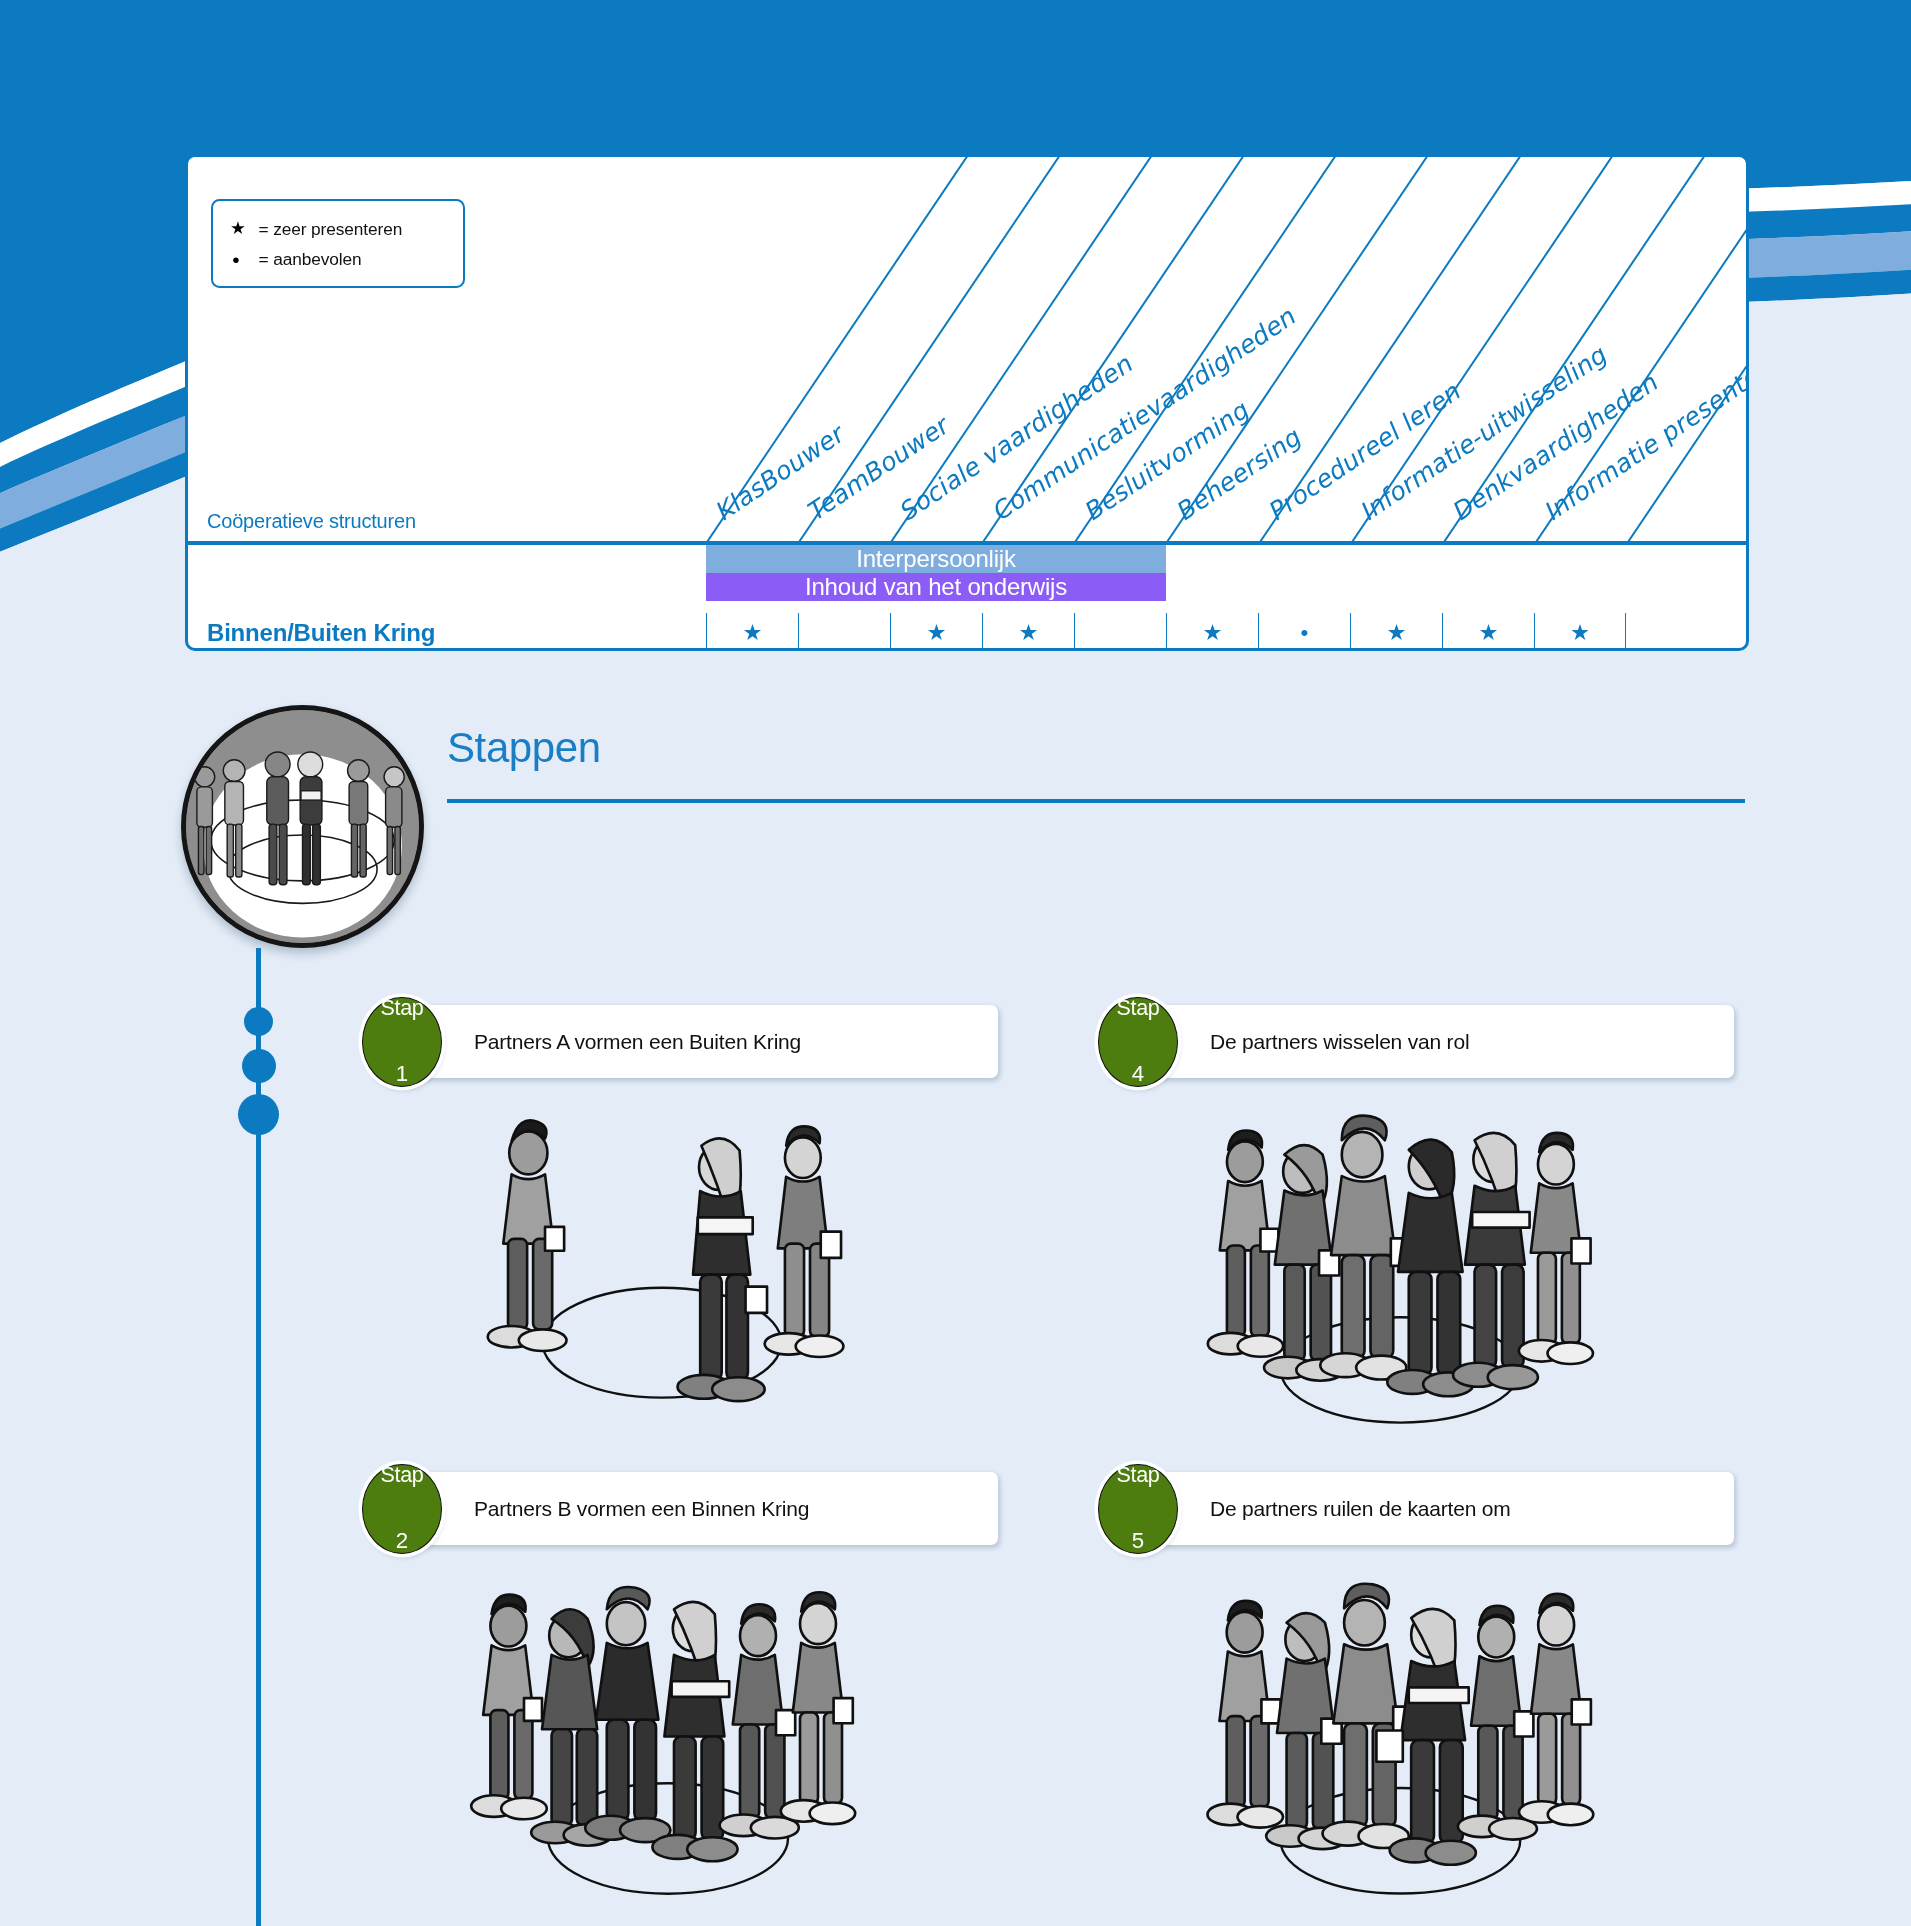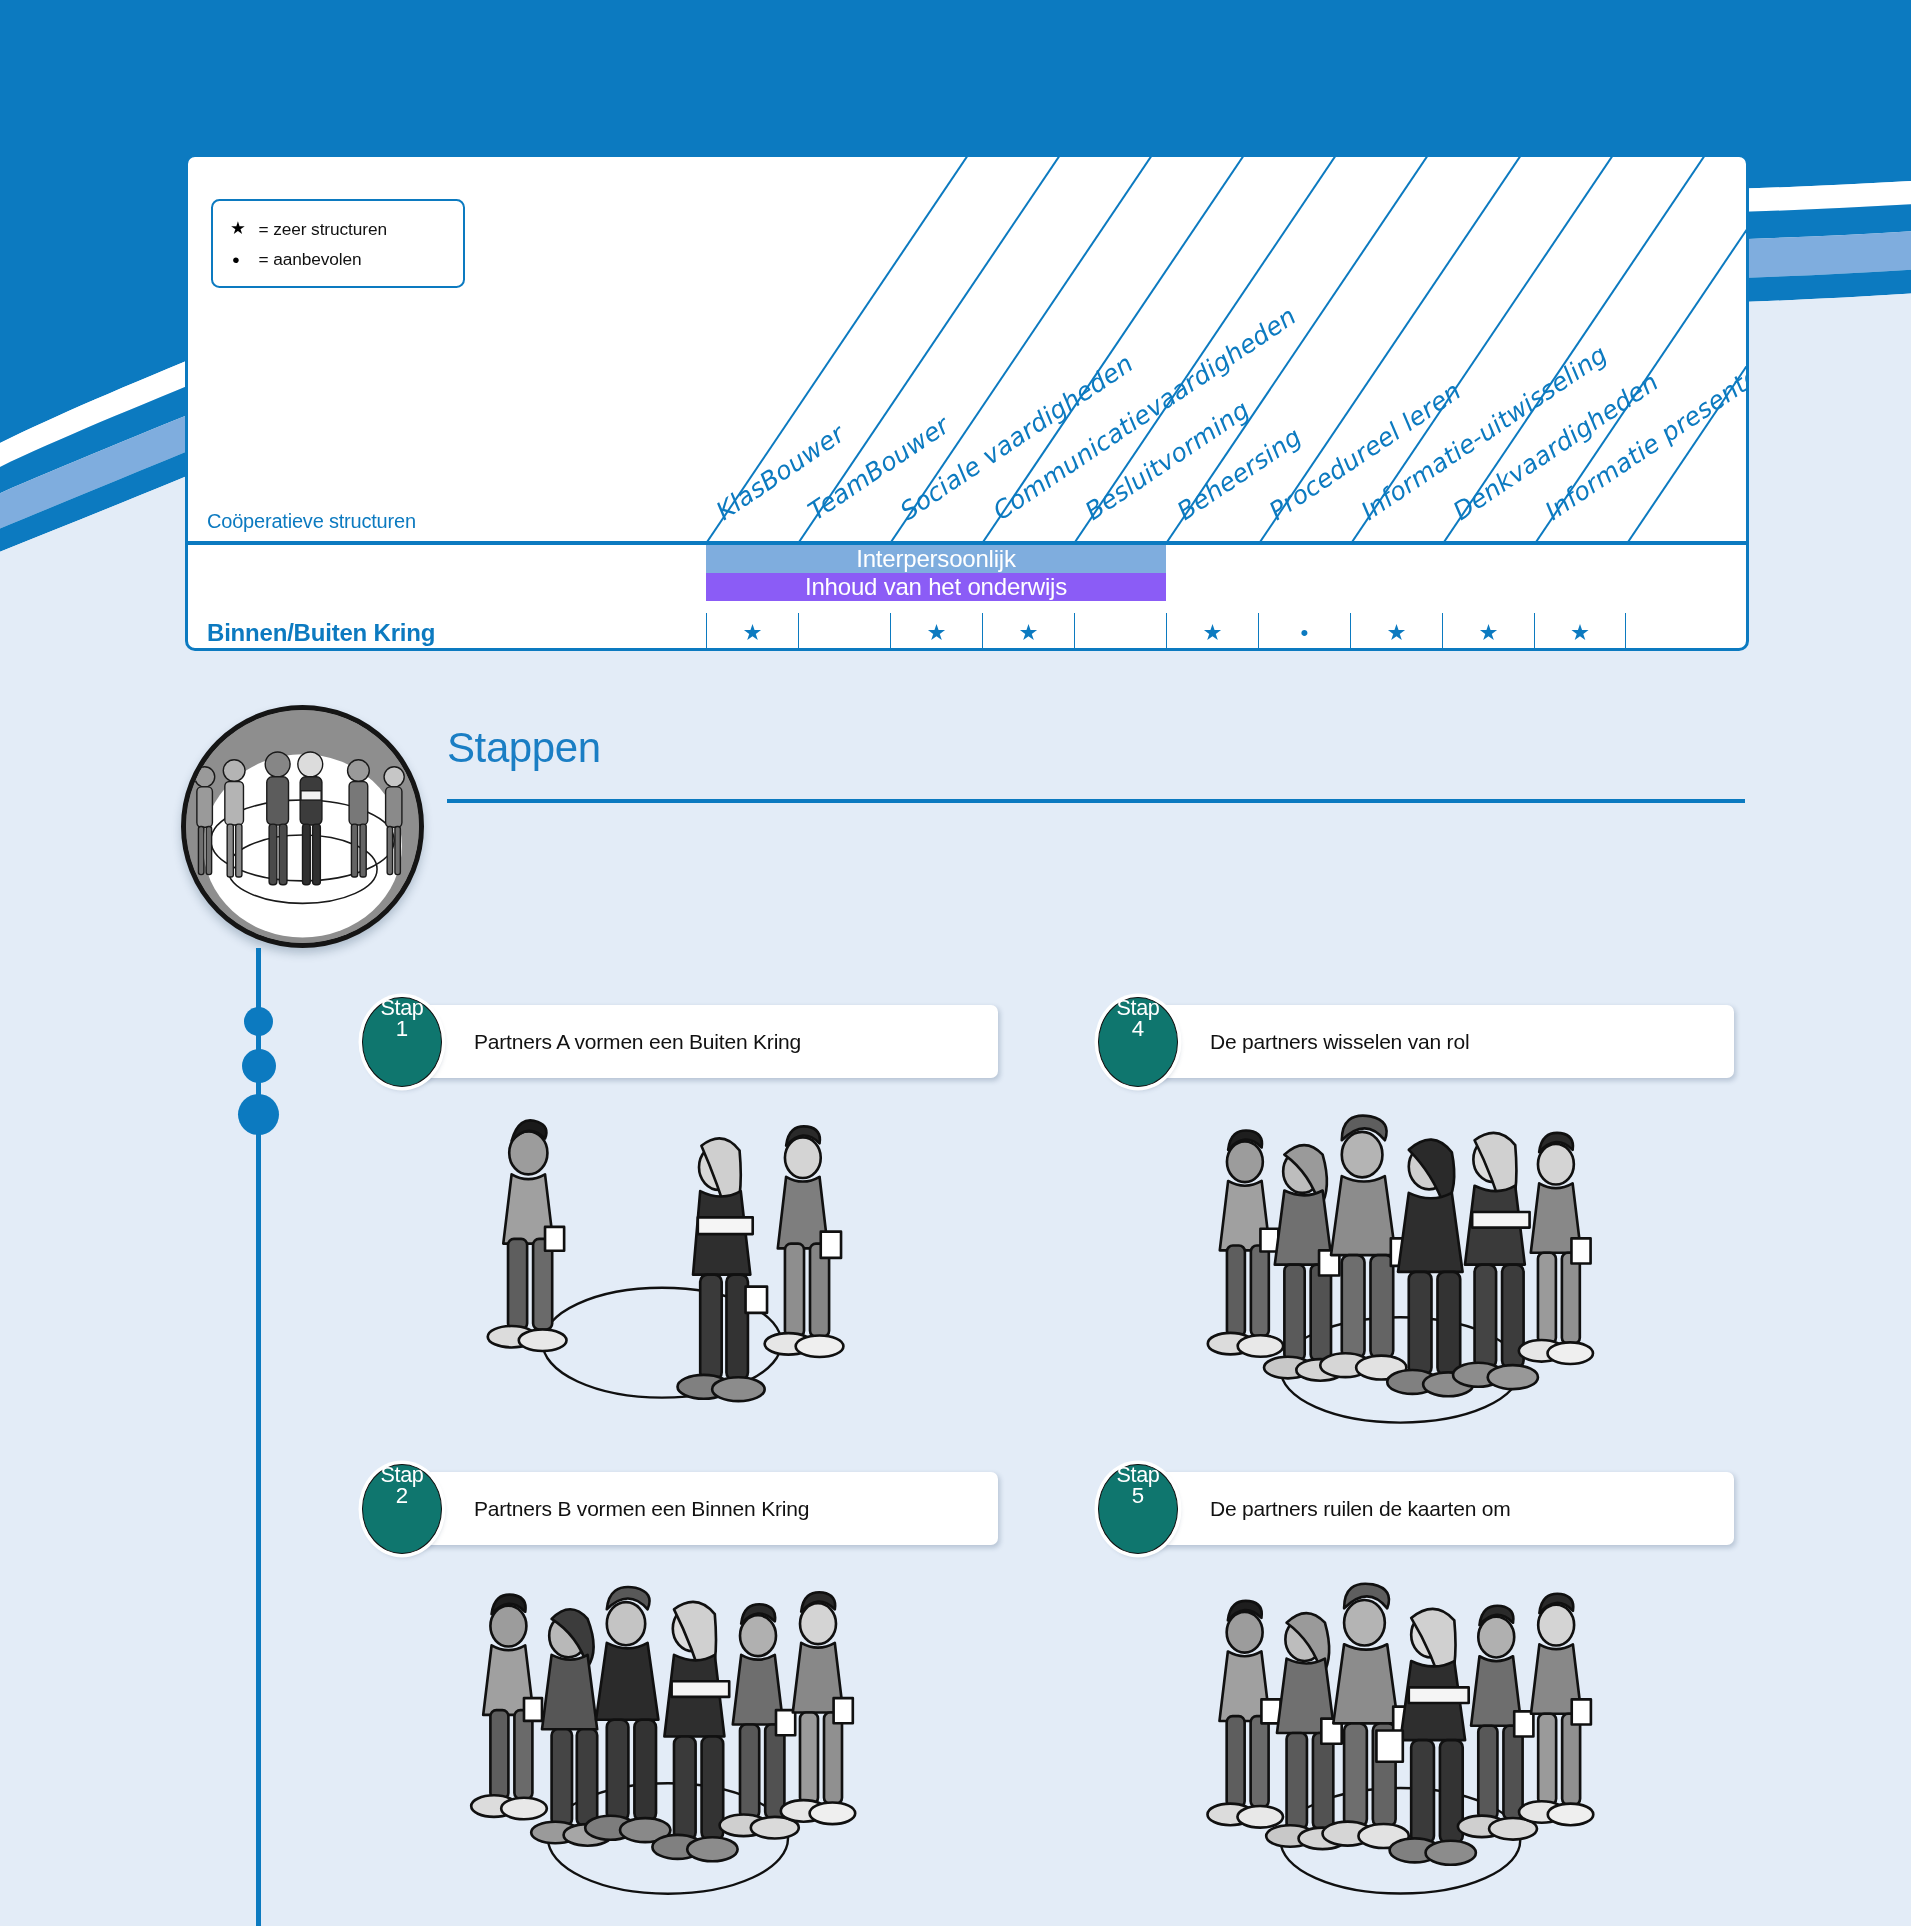--- a/index.html
+++ b/index.html
@@ -190,25 +190,25 @@
   }
   .step-label .txt {
     font-size: 21px; color: #111111;
     letter-spacing: -0.2px; line-height: 1.22;
   }
   .step-bubble {
     position: absolute;
     left: 0; top: -8.5px;
     width: 80px; height: 90px;
     border-radius: 50%;
-    background: #0f766e;
+    background: #4d7c0f;
     border: 1.9px solid #101010;
     box-shadow: 0 0 0 3.5px #ffffff, 1.5px 3.1px 5.4px rgba(30,60,95,0.25);
     display: flex; flex-direction: column;
-    align-items: center; justify-content: flex-start;
+    align-items: center; justify-content: space-between;
     color: #ffffff;
   }
   .step-bubble .sw { font-size: 21.6px; line-height: 0.96; letter-spacing: -0.4px; }
   .step-bubble .sn { font-size: 22.3px; line-height: 1.0; }
 
   .step-illus { position: absolute; }
 </style>
 </head>
 <body>
 
@@ -243,21 +243,21 @@
       <path d="M0,6470 C900,6250 2100,6215 3200,6335 C4050,6430 4560,6508 4961,6544 L4961,6592 C4560,6556 4050,6478 3200,6383 C2100,6263 900,6298 0,6518 Z" fill="#ffffff"></path>
       <path d="M0,6518 C900,6298 2100,6263 3200,6383 C4050,6478 4560,6556 4961,6592 L4961,7016 L0,7016 Z" fill="#0c7ac0"></path>
     </g>
   </svg>
 
   <div id="table-card">
 
     <div id="legend-box">
       <div class="legend-row">
         <span class="legend-glyph">★</span>
-        <span class="legend-text">= zeer structuren</span>
+        <span class="legend-text">= zeer presenteren</span>
       </div>
       <div class="legend-row">
         <span class="legend-glyph dot">•</span>
         <span class="legend-text">= aanbevolen</span>
       </div>
     </div>
 
     <div id="diag-area">
       <div class="diag-line" style="left:518px"></div>
       <div class="diag-line" style="left:610px"></div>

